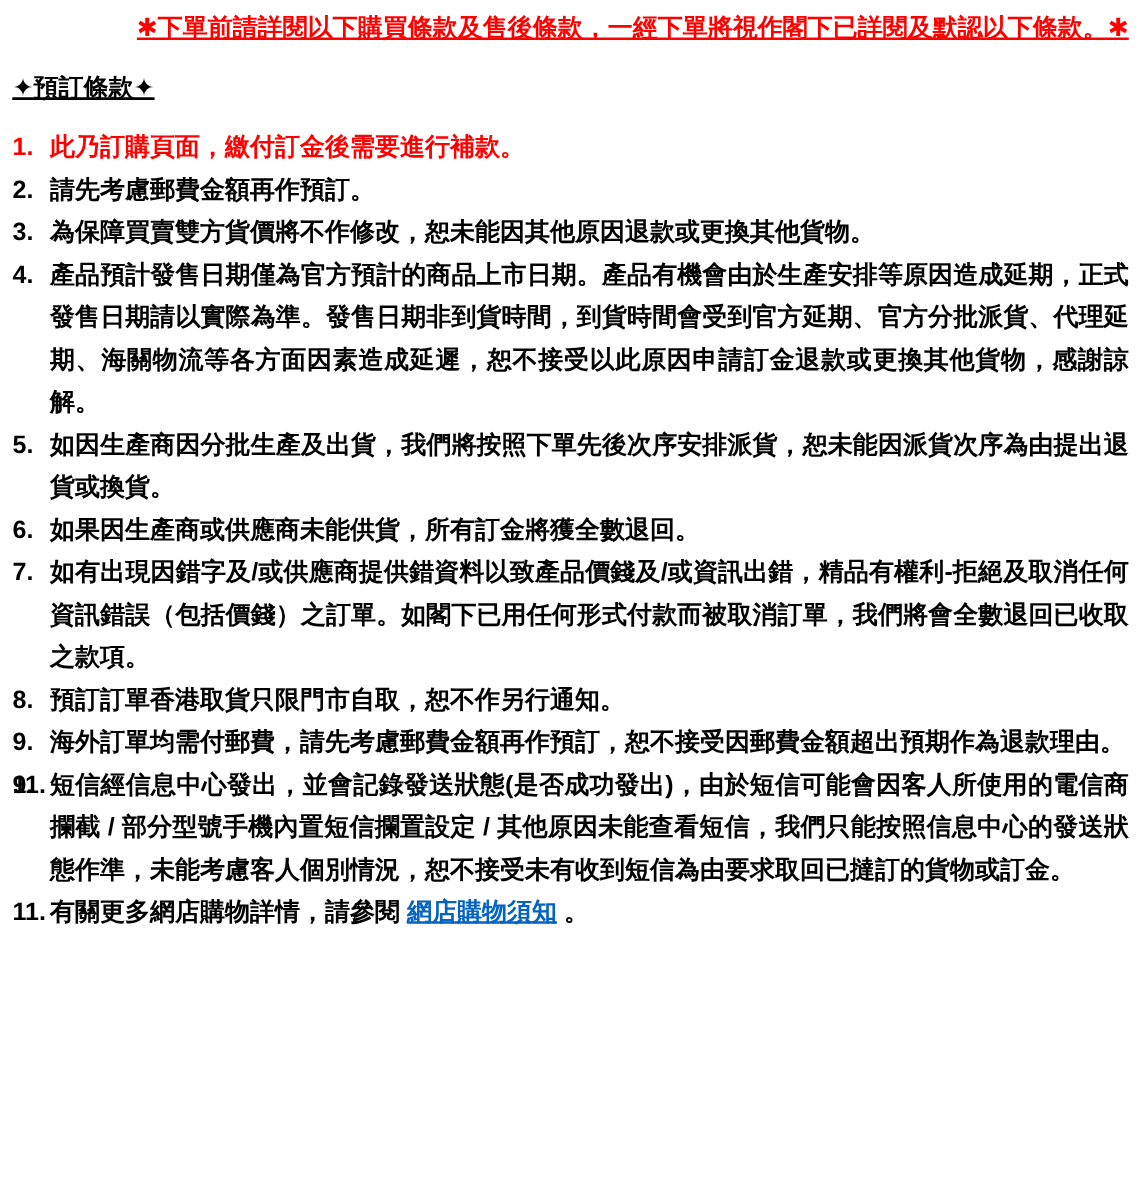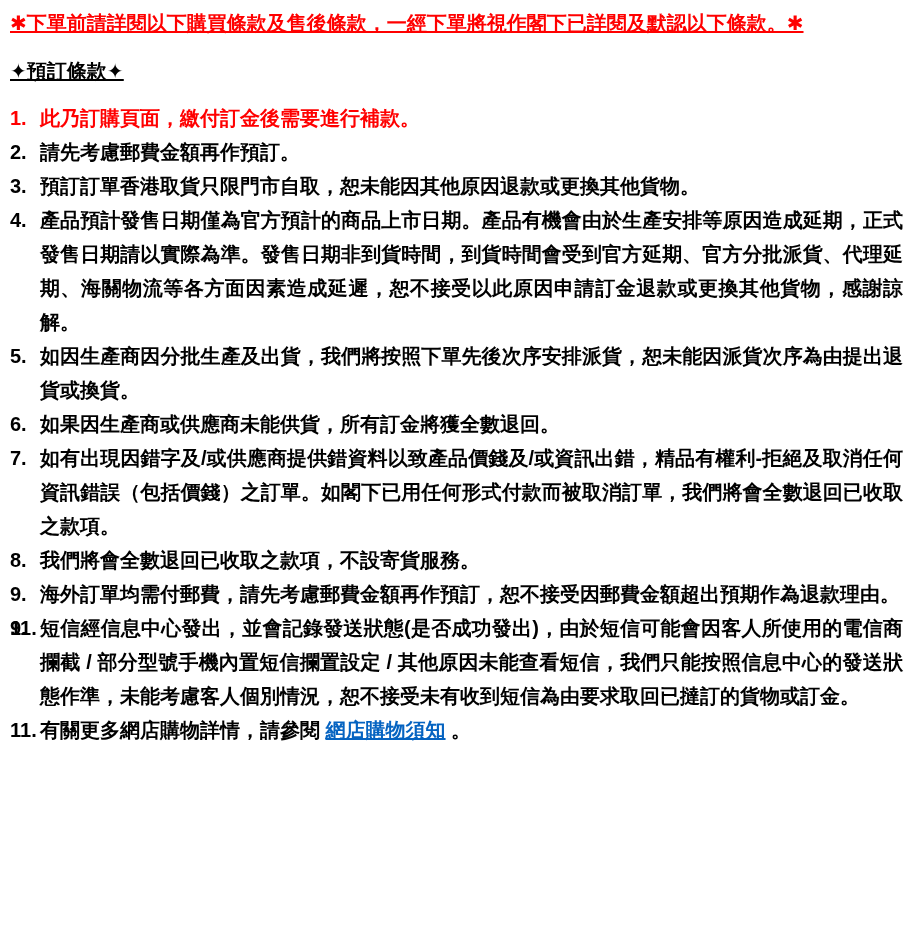--- a/index.html
+++ b/index.html
@@ -18,20 +18,21 @@
   .doc {
     padding: 6px 10px 10px 10px;
     font-size: 20px;
     line-height: 34px;
   }
   .notice {
     color: var(--red, #ff0000);
     text-decoration: underline;
     margin-bottom: 14px;
     white-space: nowrap;
+    text-align: right;
   }
   .section-title {
     margin-bottom: 13px;
     text-decoration: underline;
   }
   .section-title .u {
     text-decoration: underline;
   }
   ol.terms {
     list-style: none;
@@ -59,24 +60,24 @@
 <body>
 
 <div class="doc">
   <div class="notice">✱下單前請詳閱以下購買條款及售後條款，一經下單將視作閣下已詳閱及默認以下條款。✱</div>
   <div class="section-title">
     <span class="u">✦預訂條款✦</span>
   </div>
   <ol class="terms">
       <li class="term"><span class="num red">1.</span><span><span class="red">此乃訂購頁面，繳付訂金後需要進行補款。</span></span></li>
       <li class="term"><span class="num">2.</span><span><span class="">請先考慮郵費金額再作預訂。</span></span></li>
-      <li class="term"><span class="num">3.</span><span><span class="">預訂訂單香港取貨只限門市自取，恕未能因其他原因退款或更換其他貨物。</span></span></li>
+      <li class="term"><span class="num">3.</span><span><span class="">為保障買賣雙方貨價將不作修改，恕未能因其他原因退款或更換其他貨物。</span></span></li>
       <li class="term"><span class="num">4.</span><span><span class="">產品預計發售日期僅為官方預計的商品上市日期。產品有機會由於生產安排等原因造成延期，正式發售日期請以實際為準。發售日期非到貨時間，到貨時間會受到官方延期、官方分批派貨、代理延期、海關物流等各方面因素造成延遲，恕不接受以此原因申請訂金退款或更換其他貨物，感謝諒解。</span></span></li>
       <li class="term"><span class="num">5.</span><span><span class="">如因生產商因分批生產及出貨，我們將按照下單先後次序安排派貨，恕未能因派貨次序為由提出退貨或換貨。</span></span></li>
       <li class="term"><span class="num">6.</span><span><span class="">如果因生產商或供應商未能供貨，所有訂金將獲全數退回。</span></span></li>
       <li class="term"><span class="num">7.</span><span><span class="">如有出現因錯字及/或供應商提供錯資料以致產品價錢及/或資訊出錯，精品有權利-拒絕及取消任何資訊錯誤（包括價錢）之訂單。如閣下已用任何形式付款而被取消訂單，我們將會全數退回已收取之款項。</span></span></li>
-      <li class="term"><span class="num">8.</span><span><span class="">我們將會全數退回已收取之款項，不設寄貨服務。</span></span></li>
+      <li class="term"><span class="num">8.</span><span><span class="">預訂訂單香港取貨只限門市自取，恕不作另行通知。</span></span></li>
       <li class="term"><span class="num">9.</span><span><span class="">海外訂單均需付郵費，請先考慮郵費金額再作預訂，恕不接受因郵費金額超出預期作為退款理由。</span></span></li>
       <li class="term"><span class="num">11.</span></li>
       <li class="term"><span class="num">9.</span><span><span class="">短信經信息中心發出，並會記錄發送狀態(是否成功發出)，由於短信可能會因客人所使用的電信商攔截 / 部分型號手機內置短信攔置設定 / 其他原因未能查看短信，我們只能按照信息中心的發送狀態作準，未能考慮客人個別情況，恕不接受未有收到短信為由要求取回已撻訂的貨物或訂金。</span></span></li>
       <li class="term"><span class="num">11.</span><span><span class="">有關更多網店購物詳情，請參閱 </span><a class="link" href="#">網店購物須知</a><span class=""> 。</span></span></li>
     </ol>
 </div>
 
 </body></html>

